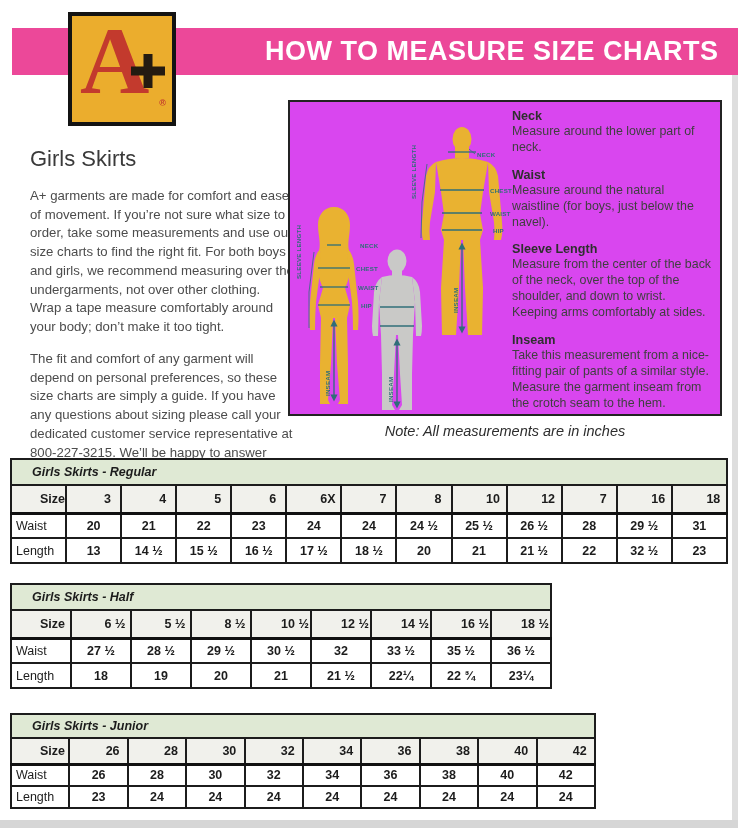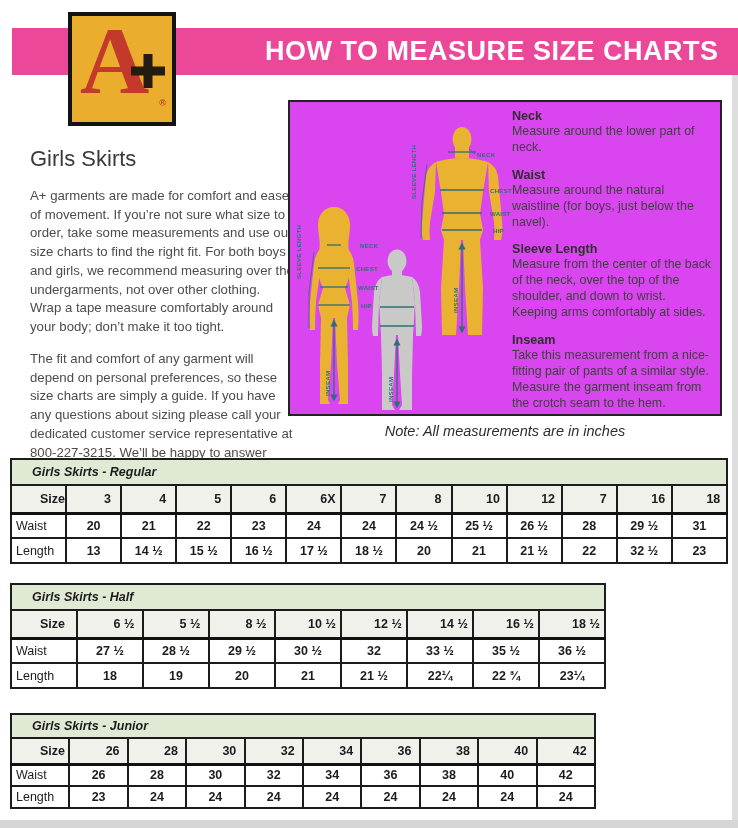--- a/index.html
+++ b/index.html
@@ -52,21 +52,21 @@
   
   table.chart { position:absolute; left:10px; border-collapse:collapse; table-layout:fixed; font-size:12.5px; color:#1c1c1c; }
   table.chart td { border:2px solid #1c1c1c; background:#fff; overflow:hidden; white-space:nowrap; }
   td.ttl  { background:#dfe9d4 !important; font-weight:bold; padding-left:20px; height:26px;font-style:italic; }
   tr.hdr td { background:#f1f1ec !important; height:28px; border-bottom:3px solid #111;padding-left:28px; }
   td.lbl { width:188px; padding-left:4px; text-align:left; }
   td.num { width:44px; text-align:center; }
   .b { font-weight:bold; }
   tr.dat td { height:25px; }
   .table-regular { top:458px; width:718px; }
-  .table-half    { top:583px; width:596px; }
+  .table-half    { top:583px; width:542px; }
   .table-junior  { top:713px; width:586px;border-radius:23px; }
   .table-junior td.ttl { height:24px; }
   .table-junior tr.hdr td { height:26px; }
   .table-junior tr.dat td { height:22px; }
   
   .edge-right  { position:absolute; left:732px; top:75px; width:6px; height:753px; background:#dedede; }
   .edge-bottom { position:absolute; left:0; top:820px; width:738px; height:8px; background:#d6d6d6; }
 </style>
 </head>
 <body>

